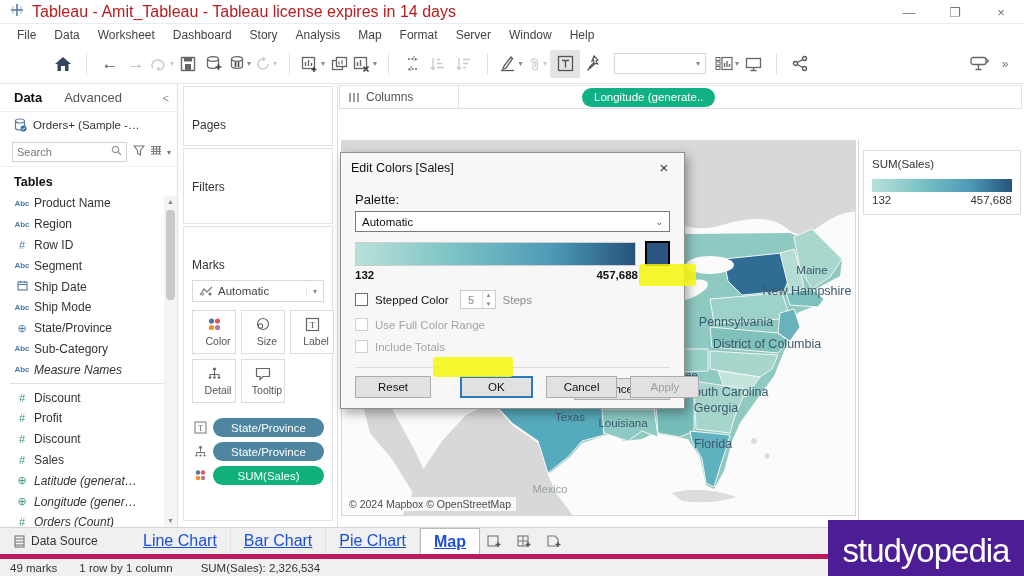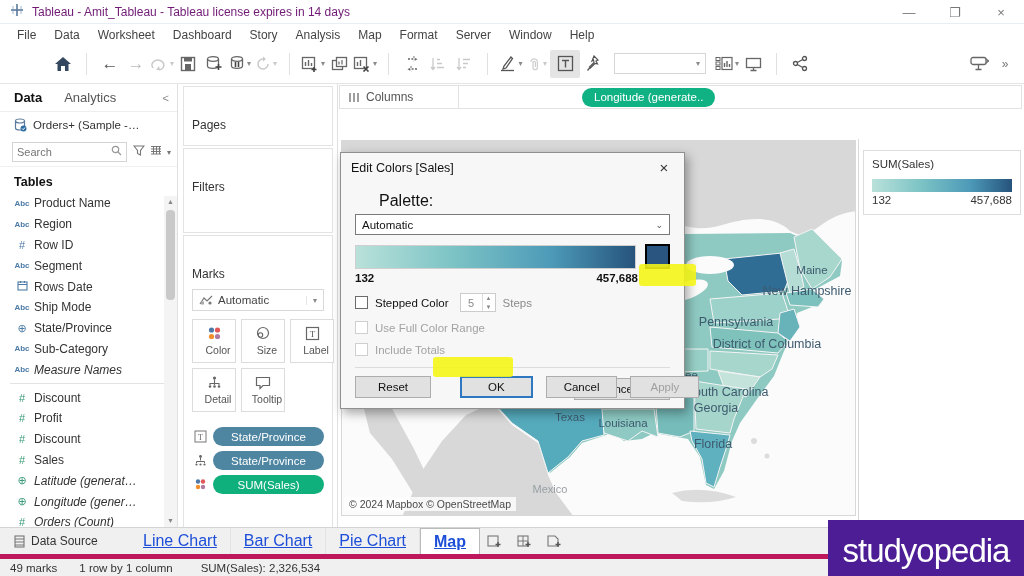--- a/index.html
+++ b/index.html
@@ -2,21 +2,21 @@
 <html><head>
 <meta charset="utf-8">
 <style>
   * { margin:0; padding:0; box-sizing:border-box; }
   body { font-family:"Liberation Sans", sans-serif; background:#888; }
   .app { position:relative; width:1024px; height:576px; background:#fff; overflow:hidden; font-size:12px; color:#333; }
 
   
   .titlebar { position:absolute; left:0; top:0; width:1024px; height:24px; background:#fff; display:flex; align-items:center; border-bottom:1px solid #e8eef5; }
   .titlebar .logo { margin:0 8px 0 10px; }
-  .titlebar .title { font-size:12px; color:#701a75; }
+  .titlebar .title { font-size:16px; color:#b91c1c; }
   .win-controls { position:absolute; right:0; top:0; height:24px; display:flex; }
   .win-btn { width:46px; height:24px; display:flex; align-items:center; justify-content:center; color:#777; font-size:13px; }
 
   
   .menubar { position:absolute; left:0; top:25px; width:1024px; height:19px; background:#fff; display:flex; align-items:center; padding-left:8px; }
   .menu-item { padding:0 9px; font-size:12px; color:#444; }
 
   
   .toolbar { position:absolute; left:0; top:44px; width:1024px; height:40px; background:#fff; display:flex; align-items:center; border-bottom:1px solid #e5e5e5; }
   .tb { display:flex; align-items:center; justify-content:center; height:28px; min-width:26px; color:#666; }
@@ -86,21 +86,21 @@
   .legend-card { position:absolute; left:4px; top:11px; width:158px; border:1px solid #ddd; padding:7px 8px 8px 8px; background:#fff; }
   .legend-title { font-size:11.5px; color:#333; }
   .legend-grad { height:13px; margin-top:9px; background:linear-gradient(90deg,#b9e1da 0%,#7cc3c5 35%,#4d9ab8 70%,#26537c 100%); }
   .legend-vals { display:flex; justify-content:space-between; font-size:11.5px; color:#333; margin-top:2px; }
 
   
   .dialog { position:absolute; left:340px; top:152px; width:345px; height:257px; background:#f7f7f7; border:1px solid #8f8f8f; box-shadow:3px 4px 10px rgba(0,0,0,.35); z-index:10; }
   .dlg-title { display:flex; align-items:center; height:29px; padding:0 10px; font-size:12.5px; color:#111; background:#f7f7f7; }
   .dlg-close { margin-left:auto; font-size:15px; color:#333; width:20px; text-align:center; }
   .dlg-body { padding:6px 14px 0 14px; position:relative; }
-  .dlg-label { font-size:16px; color:#111; margin-top:4px;margin-left:24px; }
+  .dlg-label { font-size:13px; color:#111; margin-top:4px; }
   .dlg-combo { margin-top:4px; height:21px; border:1px solid #7a7a7a; background:#fff; display:flex; align-items:center; padding:0 6px; font-size:11.5px; color:#111; }
   .dlg-combo .car { margin-left:auto; color:#555; font-size:9px; }
   .grad-row { display:flex; align-items:center; margin-top:9px; gap:9px; }
   .dlg-grad { width:283px; height:24px; border:1px solid #cfcfcf; background:linear-gradient(90deg,#b9e1da 0%,#7cc3c5 35%,#4d9ab8 70%,#26537c 100%); }
   .dlg-swatch { width:25px; height:25px; background:#2a5580; border:2px solid #000; }
   .grad-vals { width:283px; display:flex; justify-content:space-between; font-size:11.5px; color:#111; margin-top:3px; font-weight:bold; }
   .chk-row { display:flex; align-items:center; margin-top:9px; gap:7px; font-size:11.5px; color:#111; }
   .cb { width:13px; height:13px; border:1px solid #6b6b6b; background:#fff; flex:0 0 13px; }
   .chk-row.disabled { color:#a3a3a3; }
   .chk-row.disabled .cb { border-color:#cfcfcf; }
@@ -334,21 +334,21 @@
         </svg>
     </span>
     <span class="tb" style="margin-right:6px;color:#777;font-size:12px">»</span>
   </div>
 
   <div class="main">
 
     <div class="left-panel">
       <div class="dp-tabs">
         <span class="dp-tab active">Data</span>
-        <span class="dp-tab">Analytics</span>
+        <span class="dp-tab">Advanced</span>
         <span class="dp-collapse">&lt;</span>
       </div>
       <div class="ds-row">
         <svg width="13" height="14" viewBox="0 0 13 14">
             <ellipse cx="6" cy="3" rx="4.5" ry="2" fill="none" stroke="#5b7a9d" stroke-width="1.2"></ellipse>
             <path d="M1.5 3 V10 C1.5 11.1 3.5 12 6 12 C8.5 12 10.5 11.1 10.5 10 V3" fill="none" stroke="#5b7a9d" stroke-width="1.2"></path>
             <circle cx="9.5" cy="10.5" r="3" fill="#2e6da4"></circle>
             <path d="M8 10.5 l1.2 1.2 L11 9.5" stroke="#fff" stroke-width="1" fill="none"></path>
           </svg>
         <span>Orders+ (Sample -…</span>
@@ -394,21 +394,21 @@
         </div>
       <div class="field-row">
           <span class="fi fi-abc">Abc</span>
           <span class="fl">Segment</span>
         </div>
       <div class="field-row">
           <span class="fi"><svg width="11" height="11" viewBox="0 0 11 11">
               <rect x="1" y="2" width="9" height="8" fill="none" stroke="#4d7ba6" stroke-width="1.1"></rect>
               <path d="M1 4.5 h9 M3.5 1 v2 M7.5 1 v2" stroke="#4d7ba6" stroke-width="1.1"></path>
             </svg></span>
-          <span class="fl">Rows Date</span>
+          <span class="fl">Ship Date</span>
         </div>
       <div class="field-row">
           <span class="fi fi-abc">Abc</span>
           <span class="fl">Ship Mode</span>
         </div>
       <div class="field-row">
           <span class="fi fi-globe">⊕</span>
           <span class="fl">State/Province</span>
         </div>
       <div class="field-row">
@@ -453,21 +453,21 @@
         <span class="sa" style="top:0">▲</span>
         <span class="thumb"></span>
         <span class="sa" style="bottom:0">▼</span>
       </div>
     </div>
 
     <div class="cards-col">
       <div class="card" style="height:60px">
         <div class="card-label">Pages</div>
       </div>
-      <div class="card" style="height:85px">
+      <div class="card" style="height:76px">
         <div class="card-label">Filters</div>
       </div>
       <div class="card" style="height:295px">
         <div class="card-label">Marks</div>
         <div class="marks-dd">
           <svg width="14" height="11" viewBox="0 0 14 11" style="margin-right:5px">
               <path d="M1 9 L5 3 L8 6 L13 1" fill="none" stroke="#777" stroke-width="1.2"></path>
               <circle cx="11" cy="8" r="1.6" fill="#777"></circle>
               <rect x="2" y="6.5" width="3" height="3" fill="#aaa"></rect>
             </svg>

